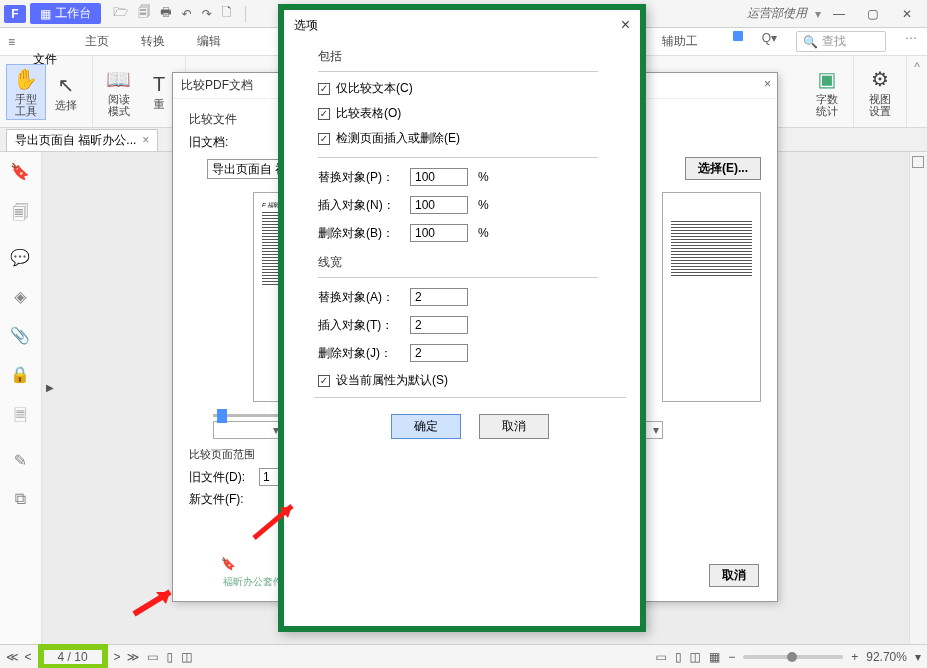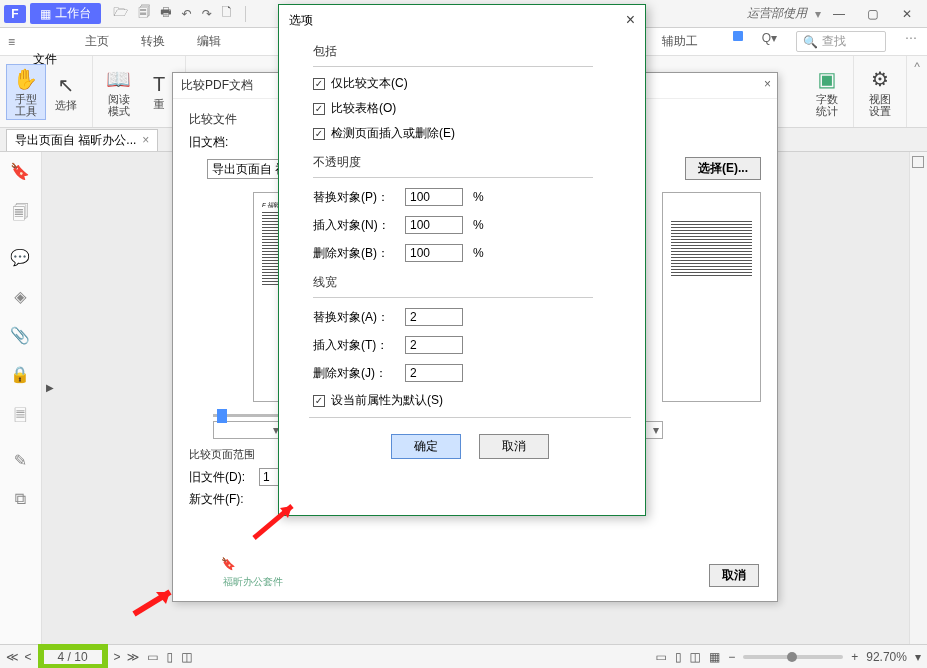--- a/index.html
+++ b/index.html
@@ -73,21 +73,21 @@
 .cd-slider-track { flex:1; height:3px; background:#bbb; position:relative;}
 .cd-slider-thumb { position:absolute; left:4px; top:-5px; width:10px; height:14px; background:#4a90ff;}
 .cd-dd { border:1px solid #aaa; width:70px; height:18px; display:flex; align-items:center; justify-content:flex-end; padding-right:3px; color:#666;}
 .cd-range-lbl { font-size:11px; margin-top:8px; margin-bottom:6px; color:#333;}
 .cd-range-row { display:flex; align-items:center; gap:6px; margin:5px 0;}
 .cd-num { width:30px; border:1px solid #999; padding:1px 3px;}
 .cd-opt-btn-wrap { display:inline-block; border:3px solid #ff2a2a; border-radius:6px; padding:2px; margin-top:6px;}
 .cd-cancel { position:absolute; right:18px; bottom:14px; }
 
 
-.opts-dlg { position: absolute; left: 278px; top: 4px; width: 368px; height: 512px; background: #fff; border: 1px solid #15803d; box-shadow: 3px 3px 10px rgba(0,0,0,0.25); z-index: 10; }
+.opts-dlg { position: absolute; left: 278px; top: 4px; width: 368px; height: 628px; background: #fff; border: 6px solid #15803d; box-shadow: 3px 3px 10px rgba(0,0,0,0.25); z-index: 10; }
 .od-title { padding: 6px 10px; display: flex; justify-content: space-between; align-items: center; }
 .od-title .x { font-size: 16px; color: #444; cursor:pointer;}
 .od-body { padding: 6px 18px 4px 34px; }
 .od-section { margin-bottom: 10px; }
 .od-section > .sec-title { color: #333; margin-bottom: 6px; padding-top:2px;}
 .od-sep { height:1px; background: linear-gradient(to right,#ccc,#ccc); margin: 6px -4px 8px -4px;}
 .od-sep-half { height:1px; background:#ccc; margin:6px 0 8px 0; width:280px;}
 .od-check { display: flex; align-items: center; gap: 6px; margin: 4px 0 8px 0; }
 .od-check .box { width: 12px; height: 12px; border: 1px solid #555; display:flex; align-items:center; justify-content:center; font-size:10px; color:#333;}
 .od-color-row { display: flex; align-items: center; gap: 10px; margin: 10px 0; }
@@ -337,21 +337,20 @@
         <span>比较表格(O)</span>
       </div>
       <div class="od-check">
         <span class="box">✓</span>
         <span>检测页面插入或删除(E)</span>
       </div>
     </div>
 
 
     <div class="od-section">
-      <div class="sec-title">不透明度</div>
       <div class="od-sep-half"></div>
       <div class="od-input-row">
         <span class="lbl">替换对象(P)：</span>
         <input value="100" style="">
         <span>%</span>
       </div>
       <div class="od-input-row">
         <span class="lbl">插入对象(N)：</span>
         <input value="100" style="">
         <span>%</span>

